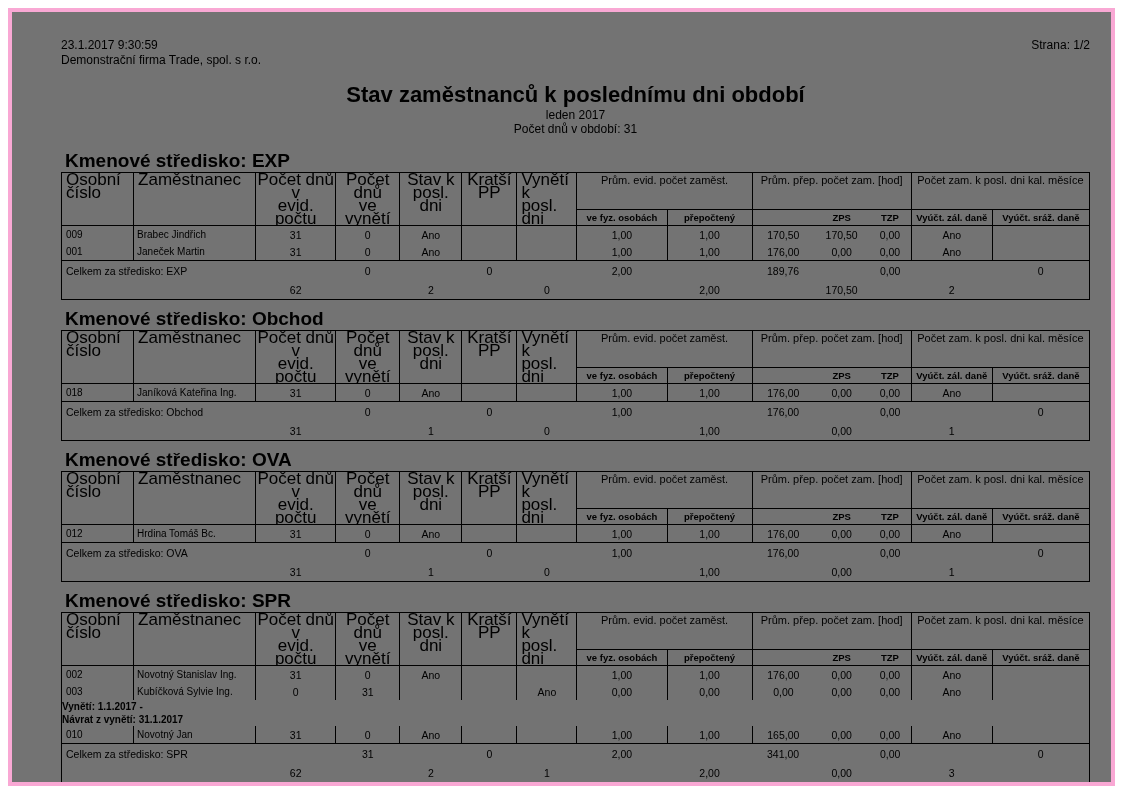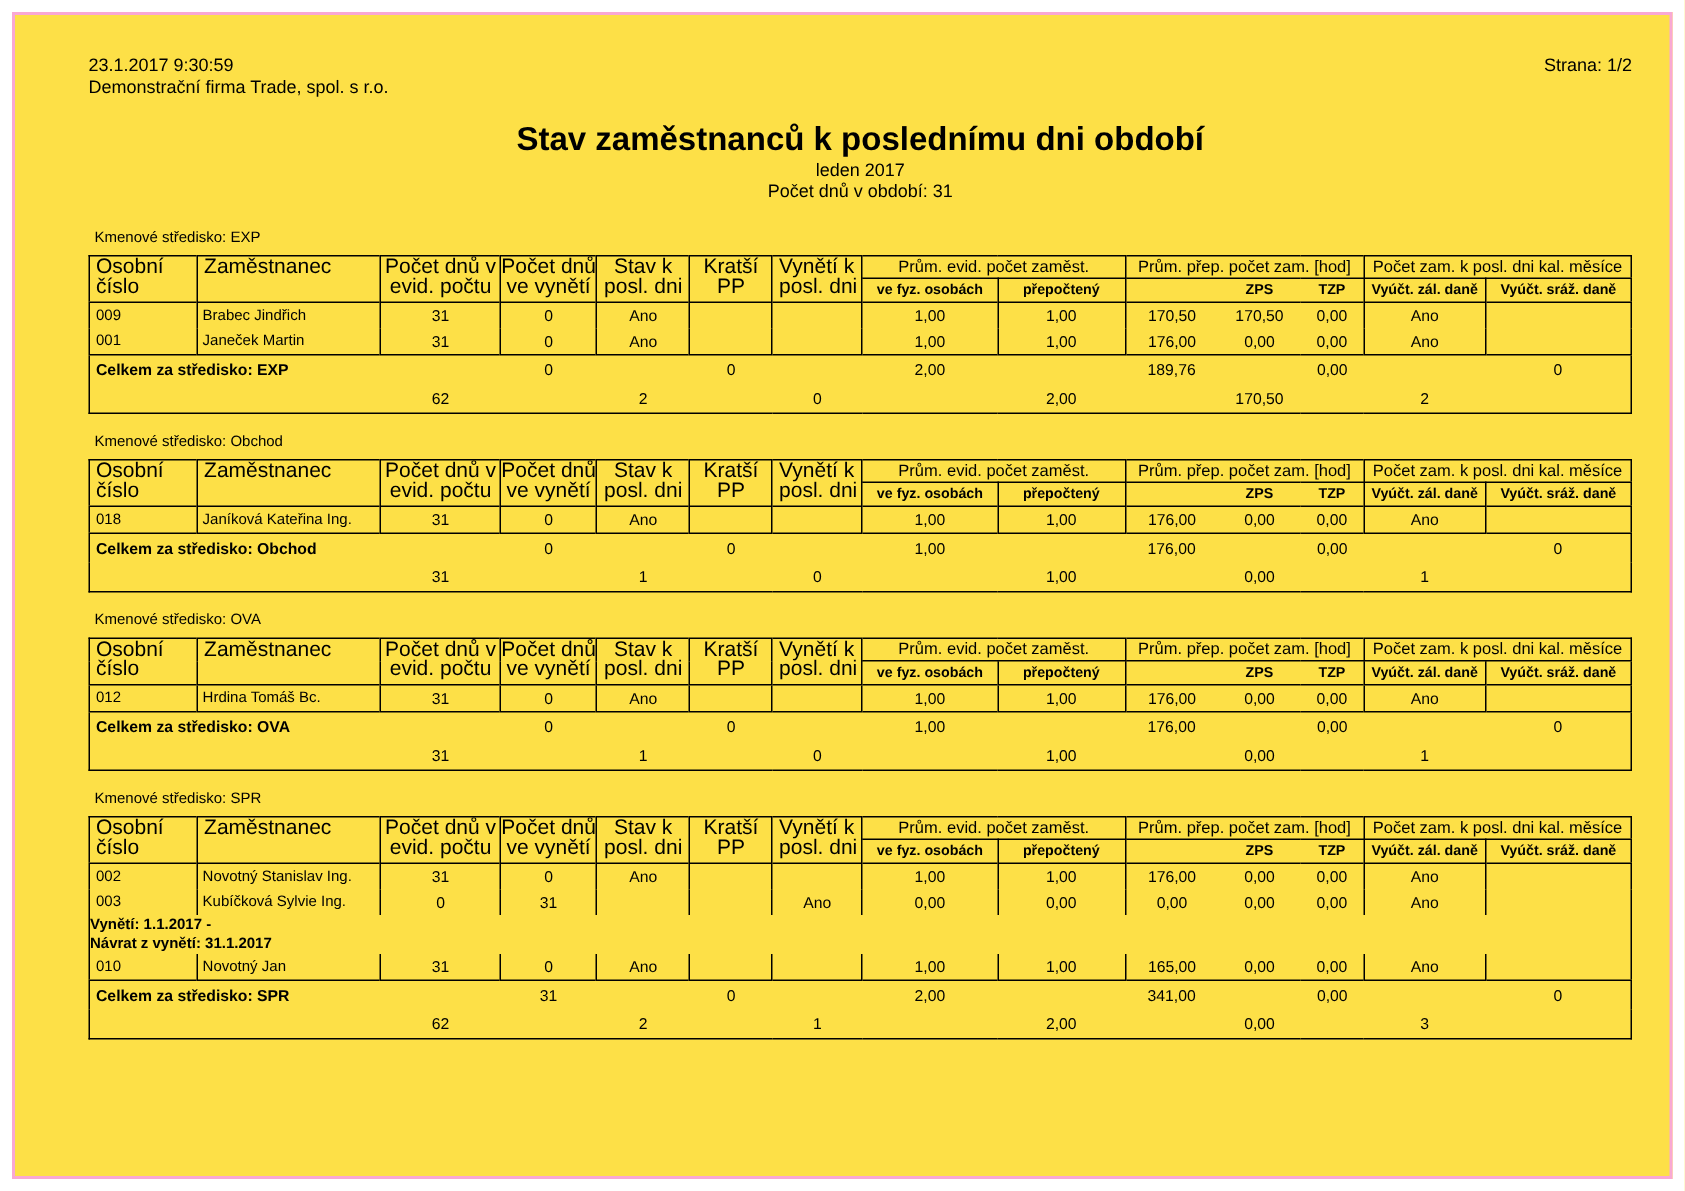--- a/index.html
+++ b/index.html
@@ -1,43 +1,43 @@
 <!DOCTYPE html>
 <html><head>
 <meta charset="utf-8">
 <style>
   html,body{margin:0;padding:0;background:#fff;}
   body{width:1123px;height:794px;position:relative;font-family:"Liberation Sans","DejaVu Sans",sans-serif;color:#000;}
-  .page{position:absolute;left:8px;top:8px;right:8px;bottom:8px;border:2px solid #f9a8d4;background:#fde047;overflow:hidden;}
+  .page{position:absolute;left:8px;top:8px;right:8px;bottom:8px;border:4px solid #f9a8d4;background:#737373;overflow:hidden;}
   .content{margin:26px 15px 0 49px;width:1029px;}
   .hdr{display:flex;justify-content:space-between;align-items:flex-start;}
   .hdr-left div{font-size:12px;line-height:15px;}
   .hdr-right{font-size:12px;line-height:15px;}
   .title{text-align:center;font-size:22px;font-weight:bold;margin-top:14px;line-height:26px;}
   .subtitle{text-align:center;font-size:12px;line-height:14px;}
   .sections{margin-top:17px;}
   .section{margin-bottom:11px;}
-  .section-title{font-weight:normal;font-size:10px;line-height:16px;margin:0 0 3px 4px;}
+  .section-title{font-weight:bold;font-size:19px;line-height:16px;margin:0 0 3px 4px;}
   table.rpt{border-collapse:collapse;table-layout:fixed;width:1029px;border:1px solid #000;}
   table.rpt th,table.rpt td{padding:0;margin:0;overflow:hidden;}
   thead{border-bottom:1px solid #000;}
-  th.h{font-weight:normal;font-size:14px;line-height:13px;vertical-align:top;padding-top:2px;white-space:pre-line;text-align:center;height:26px;}
+  th.h{font-weight:normal;font-size:17px;line-height:13px;vertical-align:top;padding-top:2px;white-space:pre-line;text-align:center;height:26px;}
   th.h.col-1,th.h.col-2{text-align:left;padding-left:4px;}
   th.h.col-7{text-align:left;padding-left:4px;}
   th.grp{font-weight:normal;font-size:11px;line-height:14px;border-bottom:1px solid #000;text-align:center;vertical-align:top;padding-top:2px;white-space:nowrap;}
   th.sub{font-weight:bold;font-size:9.5px;line-height:14px;height:15px;text-align:center;vertical-align:middle;white-space:nowrap;}
   .vr{border-right:1px solid #000;}
   tbody td{font-size:10.5px;height:17px;vertical-align:middle;text-align:center;white-space:nowrap;}
   tbody td.col-1{text-align:left;padding-left:4px;font-size:10px;}
   tbody td.col-2{text-align:left;padding-left:3px;font-size:10px;}
   tr.note-row td{height:26px;vertical-align:top;text-align:left;}
   .note-cell{padding-left:86px;font-weight:bold;font-size:10px;line-height:13px;}
   tr.total1 td{border-top:1px solid #000;height:19px;font-size:10.5px;text-align:center;vertical-align:middle;white-space:nowrap;}
   tr.total2 td{height:19px;font-size:10.5px;text-align:center;vertical-align:middle;white-space:nowrap;}
-  td.tlabel{font-weight:bold;font-size:12.5px;text-align:left !important;padding-left:4px !important;}
+  td.tlabel{font-weight:normal;font-size:12.5px;text-align:left !important;padding-left:4px !important;}
   col.c1{width:72px}col.c2{width:122px}col.c3{width:80px}col.c4{width:64px}col.c5{width:62px}
   col.c6{width:55px}col.c7{width:60px}col.c8{width:90px}col.c9{width:85px}col.c10{width:62px}
   col.c11{width:55px}col.c12{width:42px}col.c13{width:81px}col.c14{width:97px}
 </style>
 </head>
 <body>
 
 <div class="page">
   <div class="content">
     <div class="hdr">

